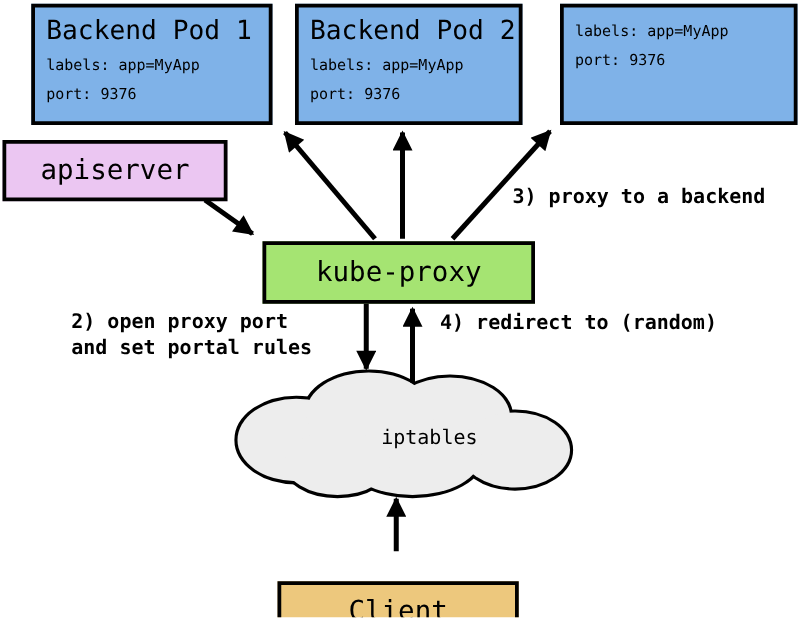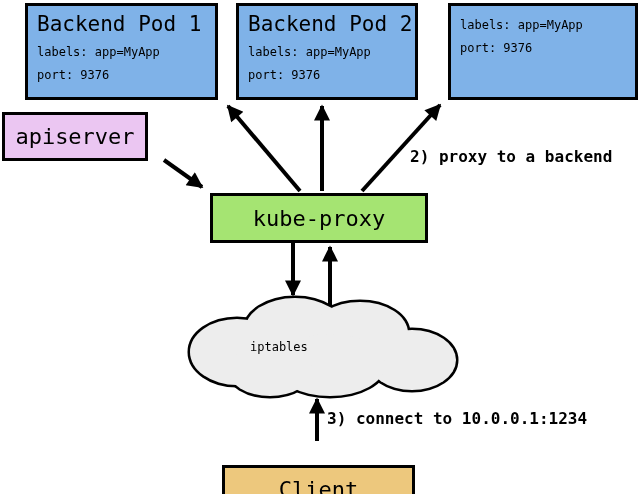--- a/index.html
+++ b/index.html
@@ -9,31 +9,31 @@
   }
   .box{position:absolute;border:3px solid #000;box-sizing:border-box;}
   .pod{top:3px;height:97px;background:#7FB2E8;padding:5px 0 0 9px;}
   #pod1{left:25px;width:193px;}
   #pod2{left:236px;width:182px;}
   #pod3{left:448px;width:190px;}
   .pod-title{font-size:21px;line-height:27px;}
   .pod-line{font-size:12px;line-height:23px;}
   .pod-line.first{margin-top:3px;}
   .titled{display:flex;align-items:center;justify-content:center;font-size:22px;}
-  #apiserver{left:2px;top:112px;width:146px;height:49px;background:#EBC6F2;}
+  #apiserver{left:2px;top:112px;width:180px;height:49px;background:#EBC6F2;}
   #kubeproxy{left:210px;top:193px;width:218px;height:50px;background:#A5E472;}
   #client{left:222px;top:465px;width:193px;height:48px;background:#EDC87D;}
   .note{position:absolute;font-weight:bold;font-size:16px;line-height:21px;white-space:pre;}
   #note1{left:10px;top:172px;}
   #note2{left:57px;top:246px;}
   #note3{left:327px;top:408px;}
   #note4{left:352px;top:247px;}
   #note5{left:410px;top:146px;}
   #arrow-layer{position:absolute;left:0;top:0;pointer-events:none;}
-  #iptables-label{position:absolute;left:250px;top:340px;width:132px;text-align:left;font-size:12px;}
+  #iptables-label{position:absolute;left:250px;top:340px;width:132px;text-align:right;font-size:16px;}
 </style>
 </head>
 <body>
 
 <div id="stage">
 
   <div class="box pod" id="pod1">
     <div class="pod-title">Backend Pod 1</div>
     <div class="pod-line first">labels: app=MyApp</div>
     <div class="pod-line">port: 9376</div>
@@ -91,20 +91,20 @@
       <line x1="362" y1="191" x2="440" y2="105" marker-end="url(#ah)"></line>
       <line x1="293" y1="243" x2="293" y2="295" marker-end="url(#ah)"></line>
       <line x1="330" y1="306" x2="330" y2="247" marker-end="url(#ah)"></line>
       <line x1="317" y1="441" x2="317" y2="399" marker-end="url(#ah)"></line>
     </g>
   </svg>
 
   <div id="iptables-label">iptables</div>
 
 
+  <div class="note" id="note2"><span>2) open proxy port</span><br><span>and set portal rules</span></div>
 
-  <div class="note" id="note3"><span>3) connect to 10.0.0.1:1234</span></div>
 
-  <div class="note" id="note4"><br></div>
+  <div class="note" id="note4"><span>4) redirect to (random)</span><br></div>
 
-  <div class="note" id="note5"><span>2) proxy to a backend</span></div>
+  <div class="note" id="note5"><span>3) proxy to a backend</span></div>
 
 </div>
 
 </body></html>

